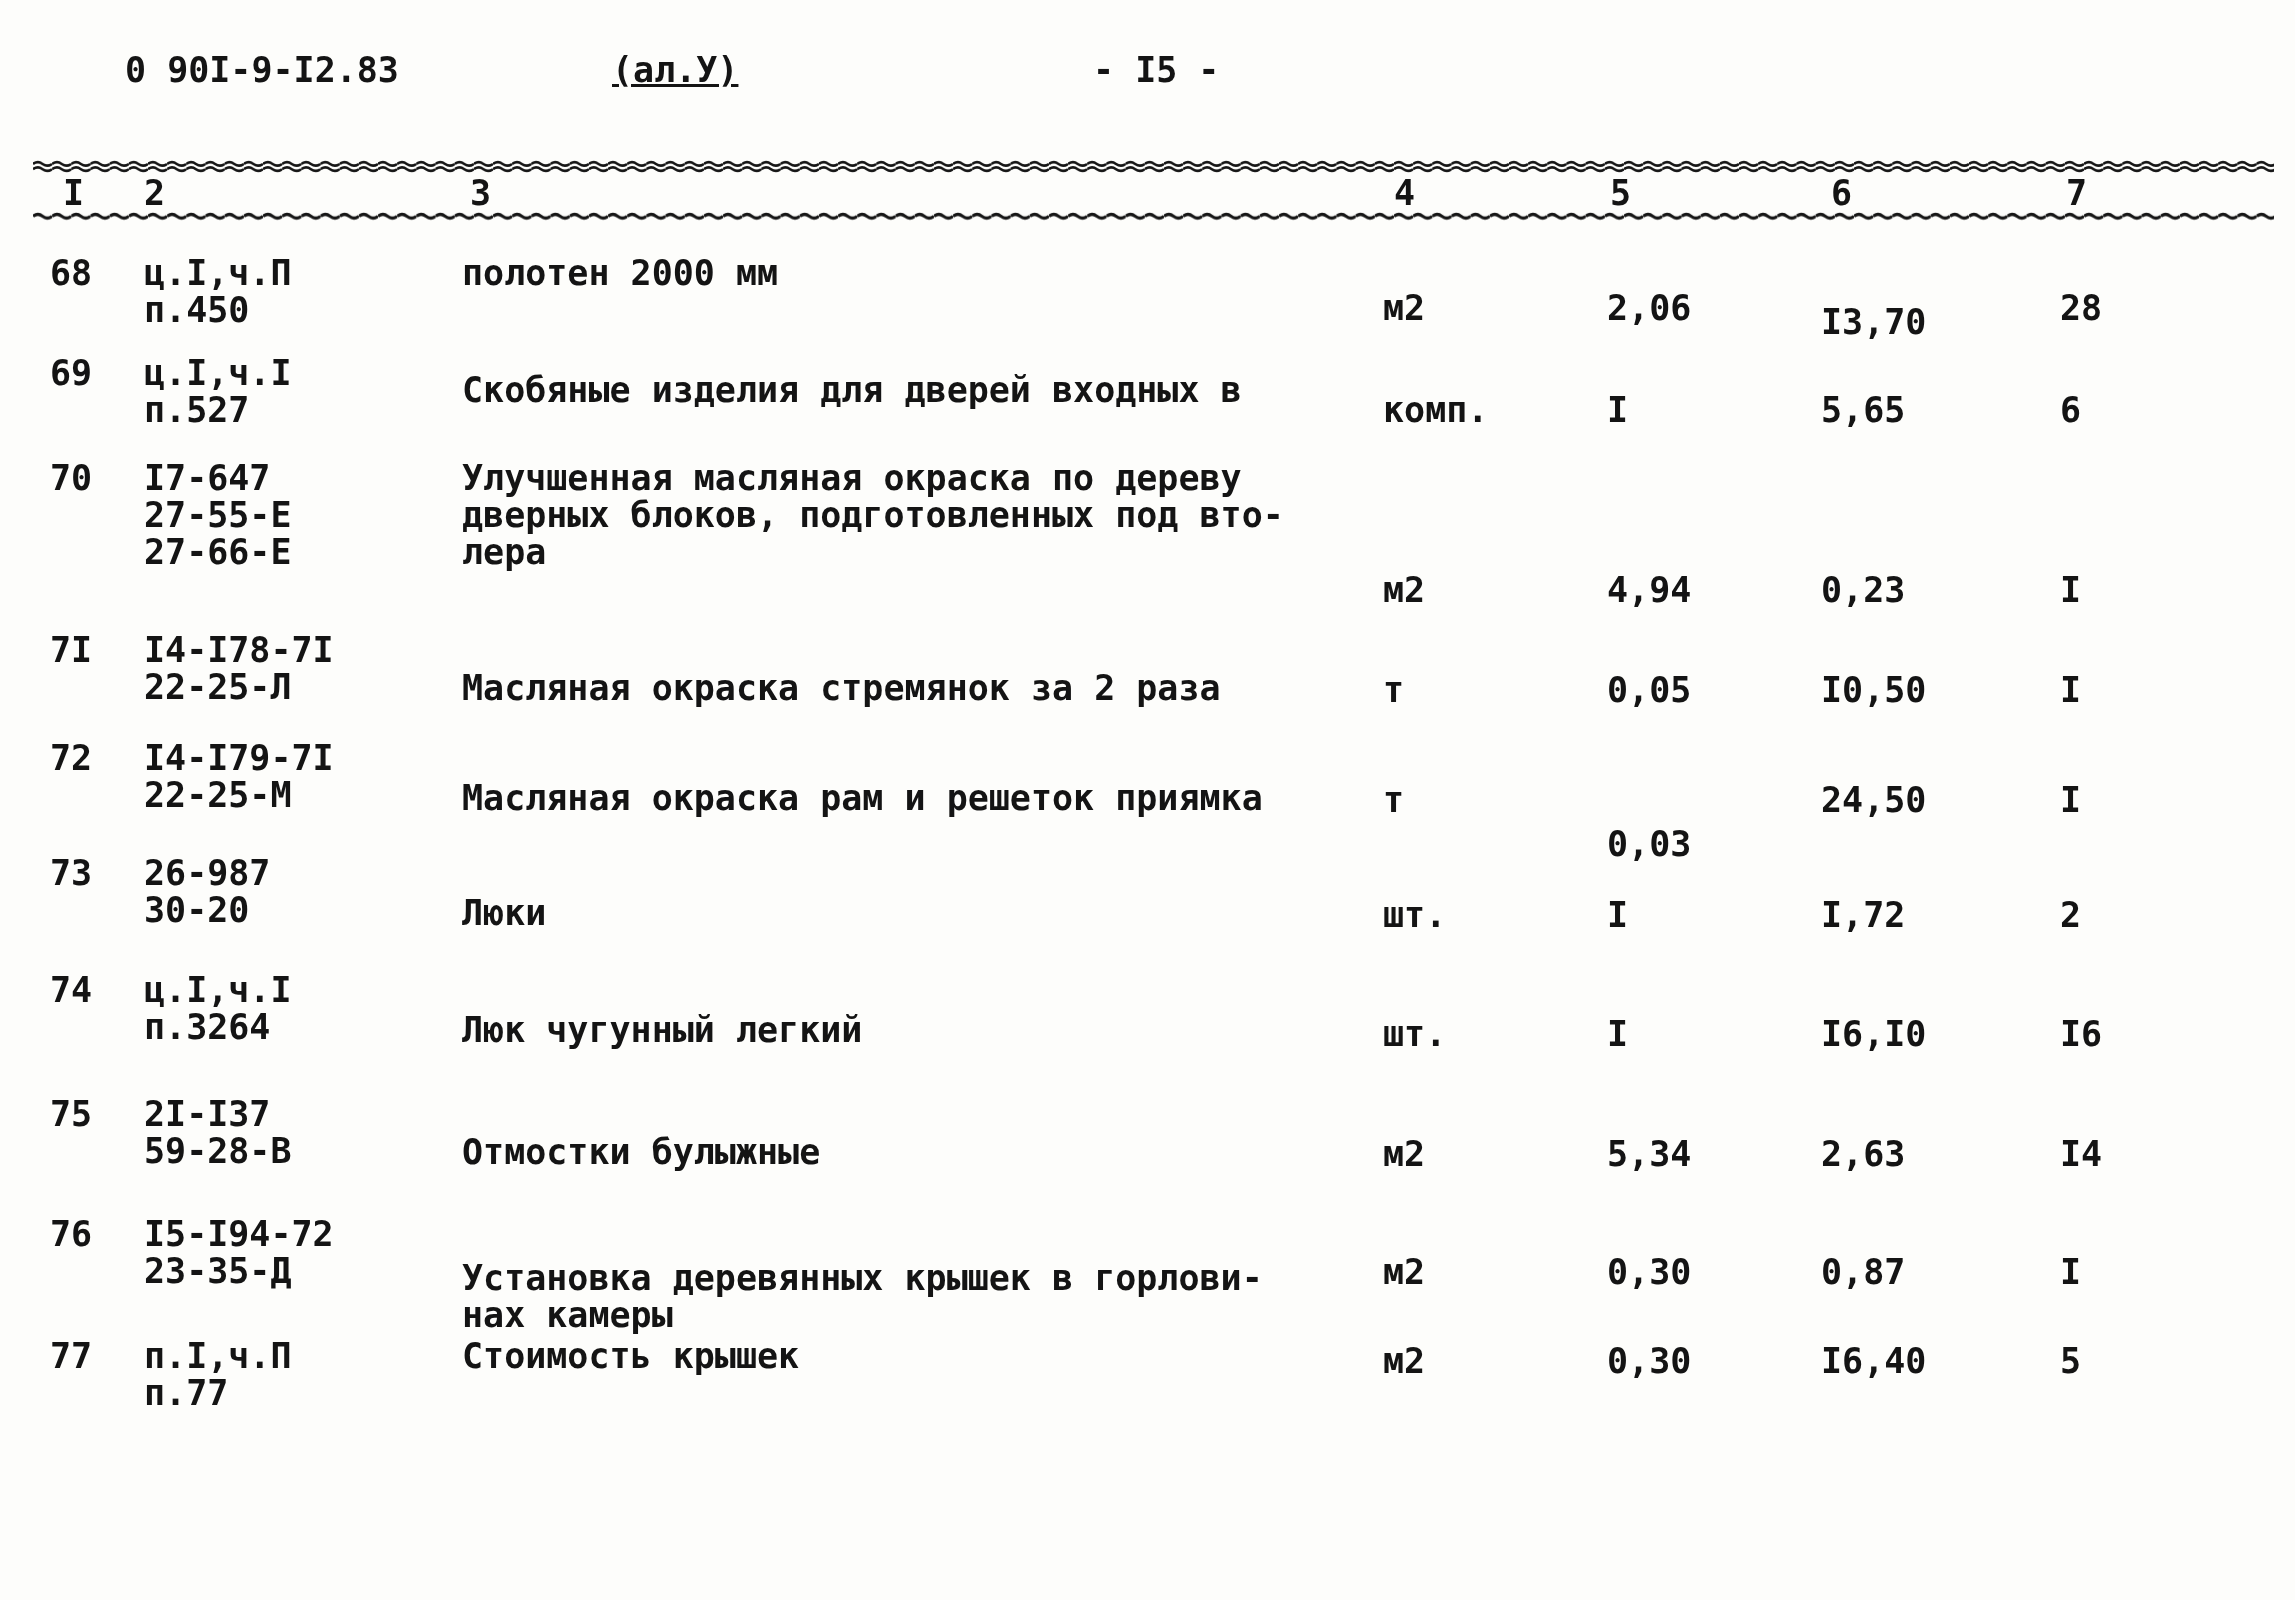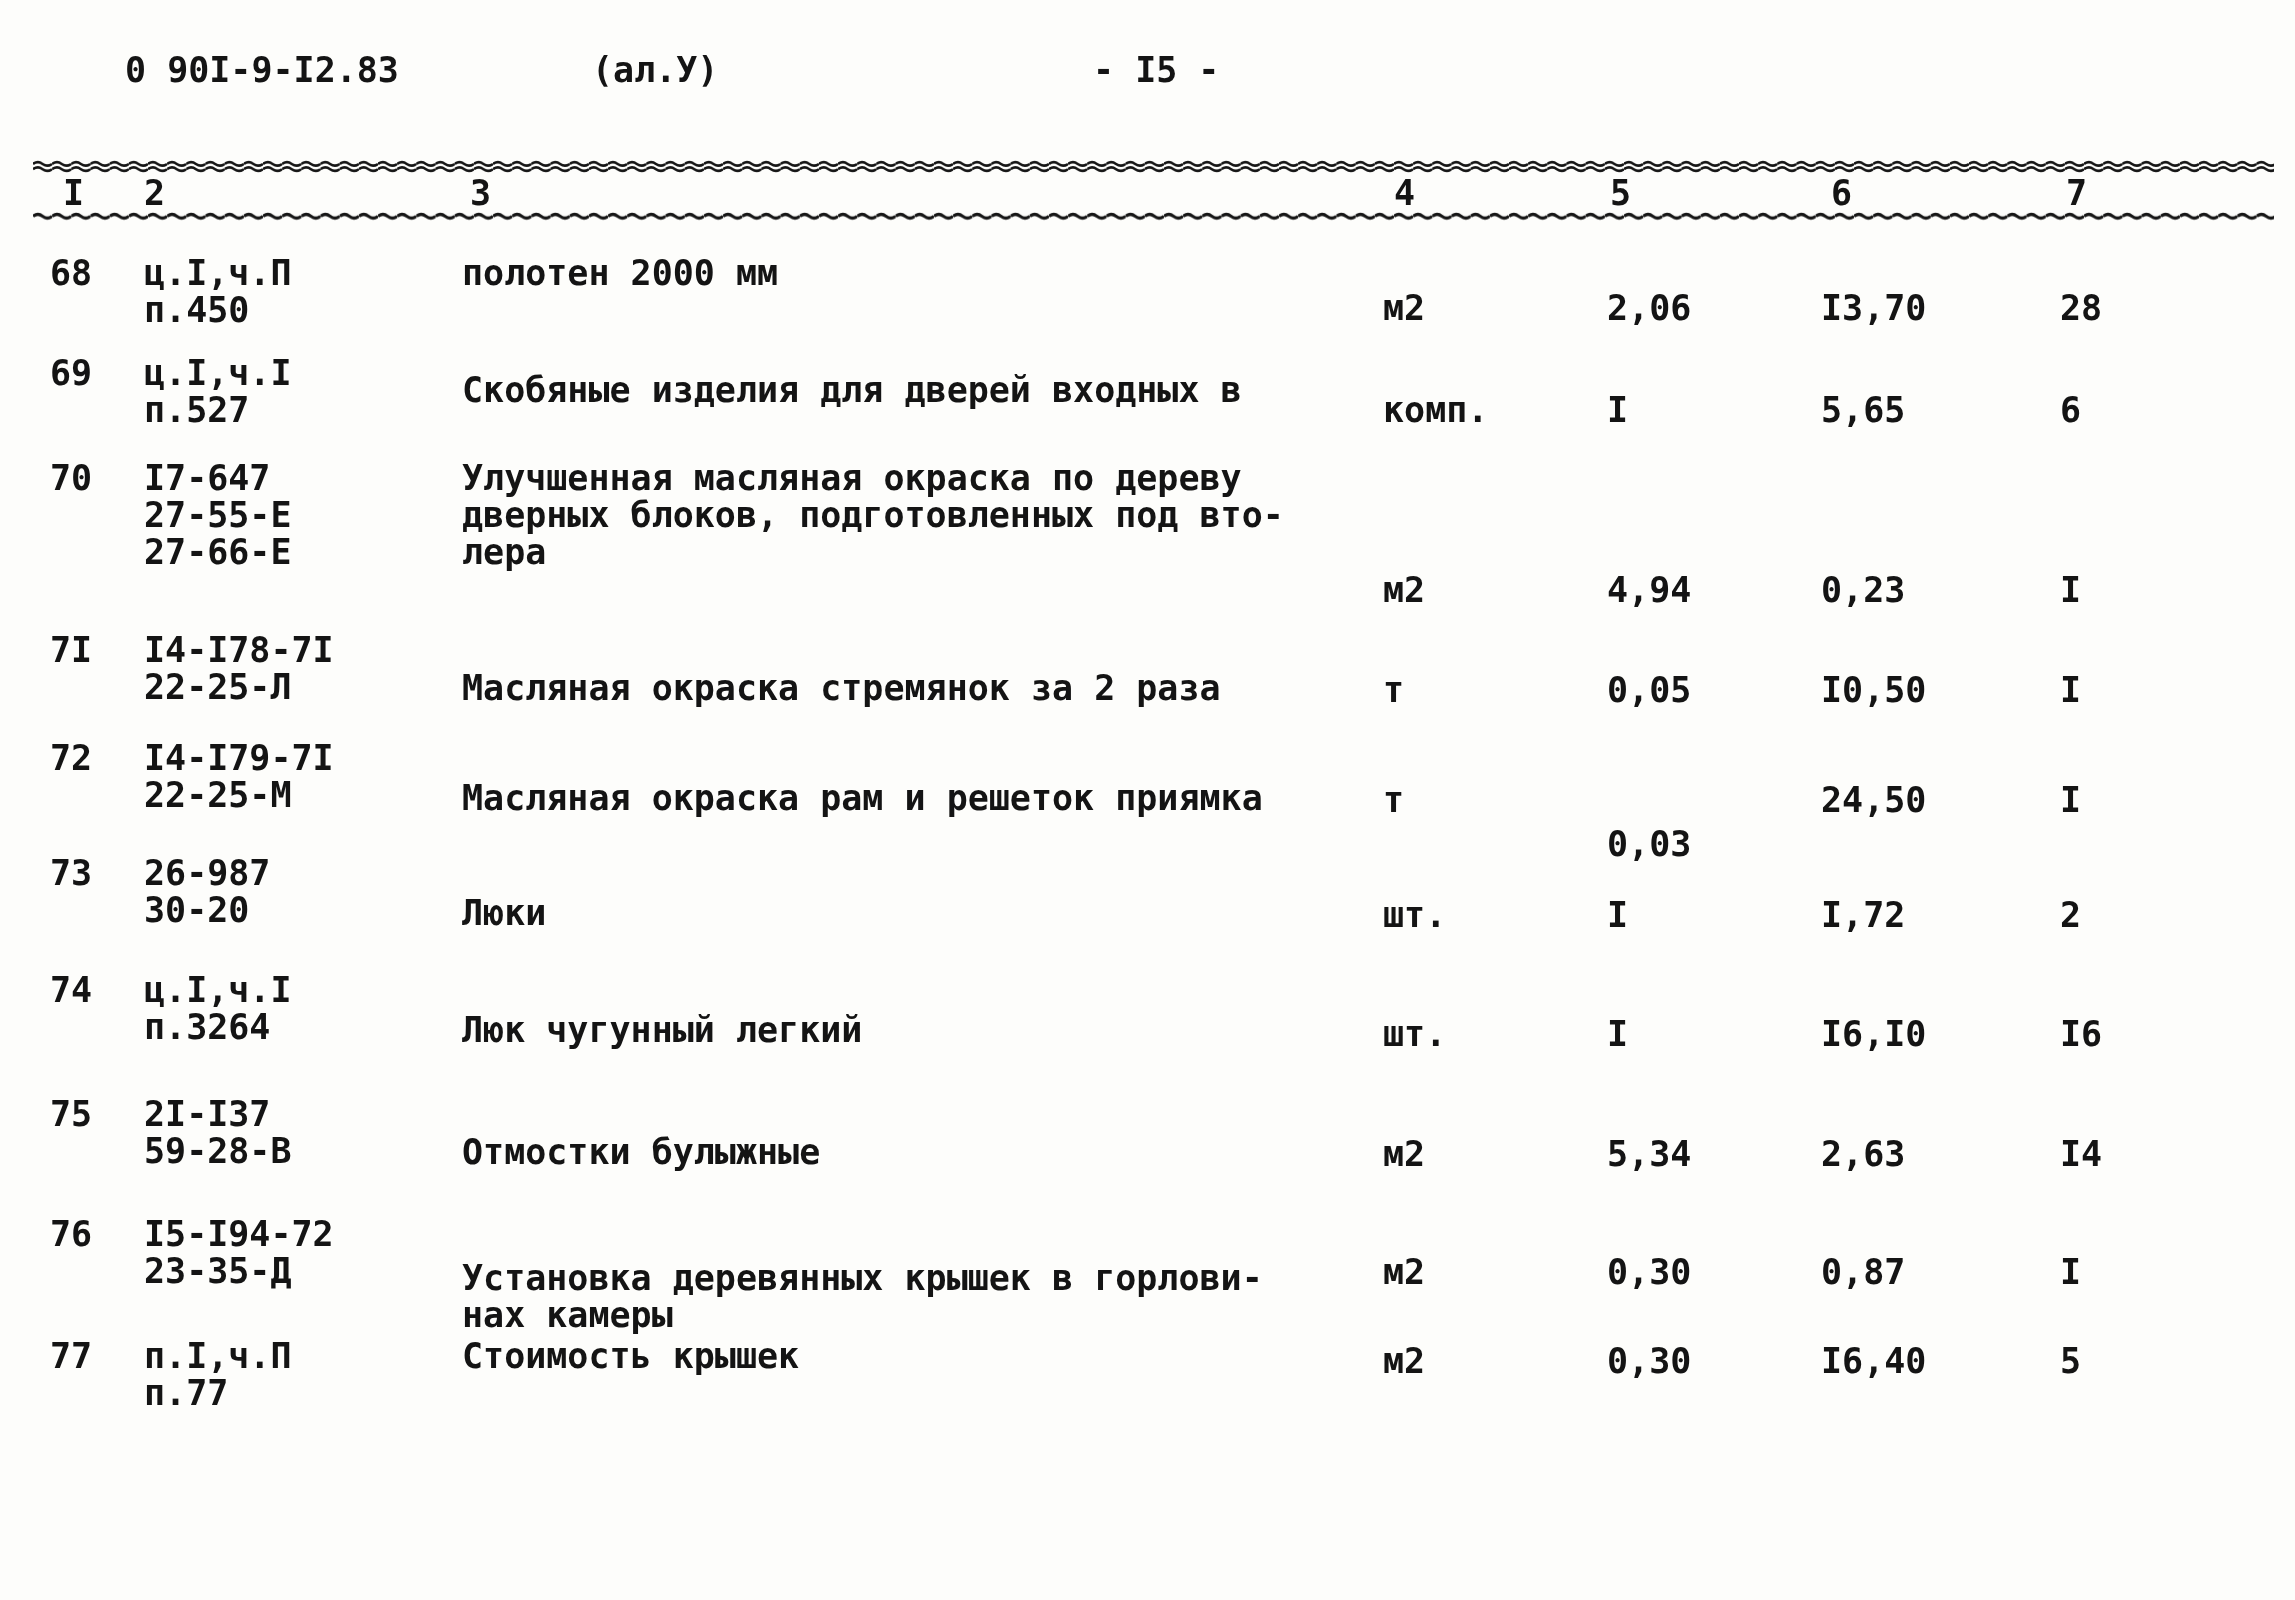--- a/index.html
+++ b/index.html
@@ -8,21 +8,21 @@
     background:#fdfdfb;
     font-family:"DejaVu Sans Mono","Liberation Mono",monospace;
     font-weight:700;
     color:#141414;
     position:relative;
     overflow:hidden;
   }
   .page{position:absolute;inset:0;}
   .doc-header span{position:absolute;top:51px;font-size:35px;line-height:38px;white-space:pre;}
   .doc-number{left:125px;}
-  .album{left:592px;}
+  .album{left:612px;text-decoration:underline;}
   .page-number{left:1093px;}
 
   .rule{position:absolute;left:33px;}
   .rule-top{top:160px;}
   .rule-bottom{top:211px;}
 
   .col-head{position:absolute;top:175px;font-size:35px;line-height:37px;white-space:pre;}
   .h1{left:63px;}.h2{left:144px;}.h3{left:470px;}.h4{left:1394px;}
   .h5{left:1610px;}.h6{left:1831px;}.h7{left:2066px;}
 
@@ -74,21 +74,21 @@
     <rect width="2572" height="12" fill="url(#waveBottom)"></rect>
   </svg>
 
   <div id="rows">
       <div class="row" style="top: 255px;">
     <div class="cell c1">68</div>
     <div class="cell c2"><div>ц.I,ч.П</div><div>п.450</div></div>
     <div class="cell c3" style="top: 0px;"><div>полотен 2000 мм</div></div>
     <div class="cell c4" style="top: 35px;">м2</div>
     <div class="cell c5" style="top: 35px;">2,06</div>
-    <div class="cell c6" style="top: 35px; text-align: right;">I3,70</div>
+    <div class="cell c6" style="top: 49px; text-align: right;">I3,70</div>
     <div class="cell c7" style="top: 35px;">28</div>
   </div>
       <div class="row" style="top: 355px;">
     <div class="cell c1">69</div>
     <div class="cell c2"><div>ц.I,ч.I</div><div>п.527</div></div>
     <div class="cell c3" style="top: 17px;"><div>Скобяные изделия для дверей входных в</div></div>
     <div class="cell c4" style="top: 37px;">комп.</div>
     <div class="cell c5" style="top: 37px;">I</div>
     <div class="cell c6" style="top: 37px;">5,65</div>
     <div class="cell c7" style="top: 37px;">6</div>

